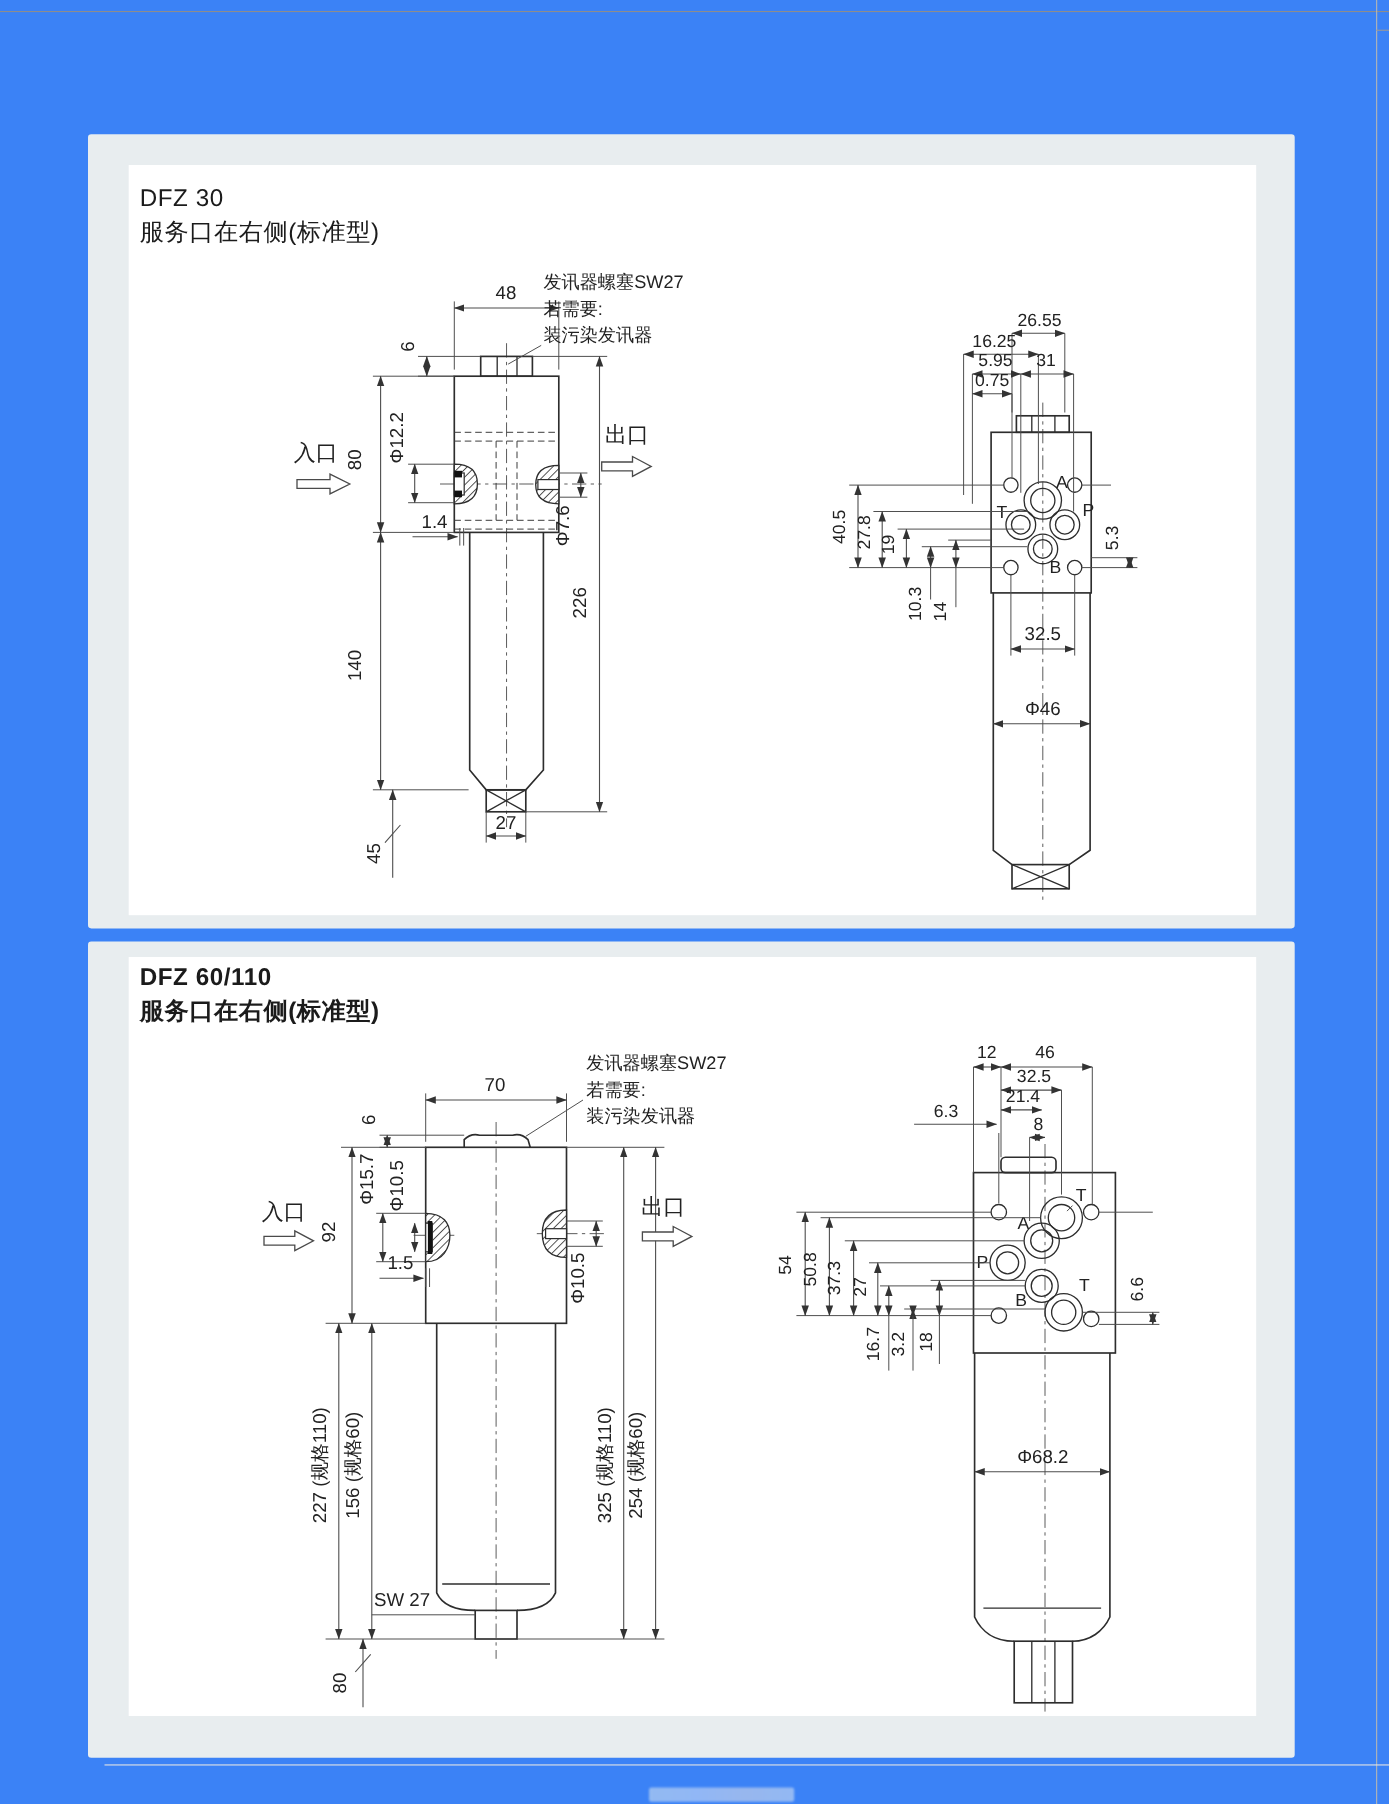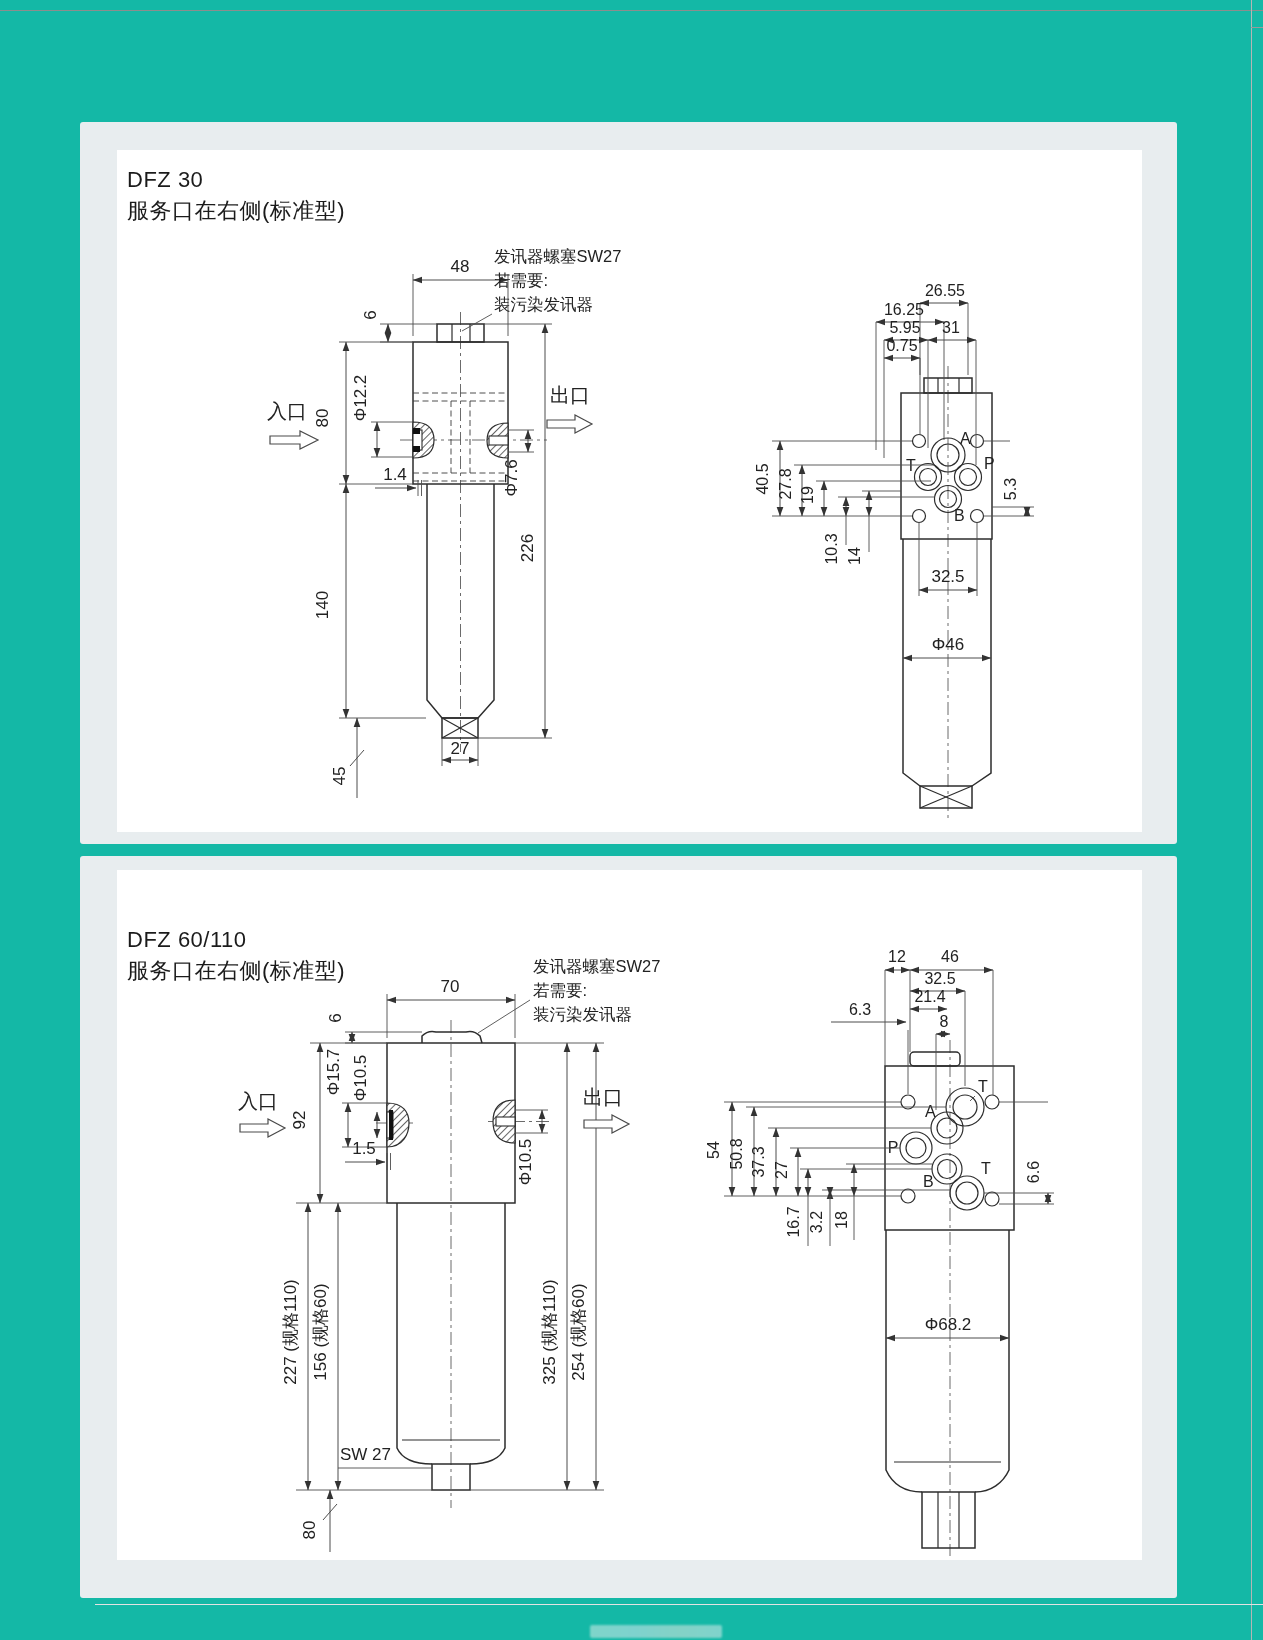--- a/index.html
+++ b/index.html
@@ -1,16 +1,16 @@
 <!DOCTYPE html>
 <html><head>
 <meta charset="utf-8">
 <style>
   html,body{margin:0;padding:0;background:#fff;}
-  .page{position:relative;width:1263px;height:1640px;background:#14b8a6;overflow:hidden;
+  .page{position:relative;width:1263px;height:1640px;background:#3b82f6;overflow:hidden;
         font-family:"Liberation Sans",sans-serif;}
   .rule-top{position:absolute;left:0;top:10px;width:1263px;height:1px;background:#8d8d8d;}
   .rule-right{position:absolute;left:1251px;top:0;width:1px;height:1640px;background:#b5b5b5;}
   .rule-right-tick{position:absolute;left:1251px;top:27px;width:12px;height:1px;background:#9a9a9a;}
   .card{position:absolute;left:80px;width:1097px;background:#e8edef;border-radius:3px;}
   .card-inner{position:absolute;left:37px;width:1025px;background:#ffffff;}
   .title{position:absolute;color:#1b1b1b;font-size:22px;line-height:31px;letter-spacing:0.5px;}
   .drawing{position:absolute;}
   svg text{font-family:"Liberation Sans",sans-serif;fill:#222;}
   .dt{font-size:17px;}
@@ -57,21 +57,21 @@
     <div class="card-inner" style="top:28px;height:682px;"></div>
   </section>
   <section class="card" style="top:856px;height:742px;">
     <div class="card-inner" style="top:14px;height:690px;"></div>
   </section>
 
   <div class="title" style="left:127px;top:164px;">
     <div>DFZ 30</div>
     <div>服务口在右侧(标准型)</div>
   </div>
-  <div class="title" style="left:127px;top:924px;">
+  <div class="title" style="left:127px;top:872px;font-weight:bold;">
     <div>DFZ 60/110</div>
     <div>服务口在右侧(标准型)</div>
   </div>
 
   <svg class="drawing" style="left:117px;top:150px;" width="1025" height="682" viewBox="117 150 1025 682">
 
     <g>
 
       <line class="cl" x1="460.5" y1="312" x2="460.5" y2="752"></line>
       <line class="cl" x1="400" y1="440" x2="547" y2="440"></line>

